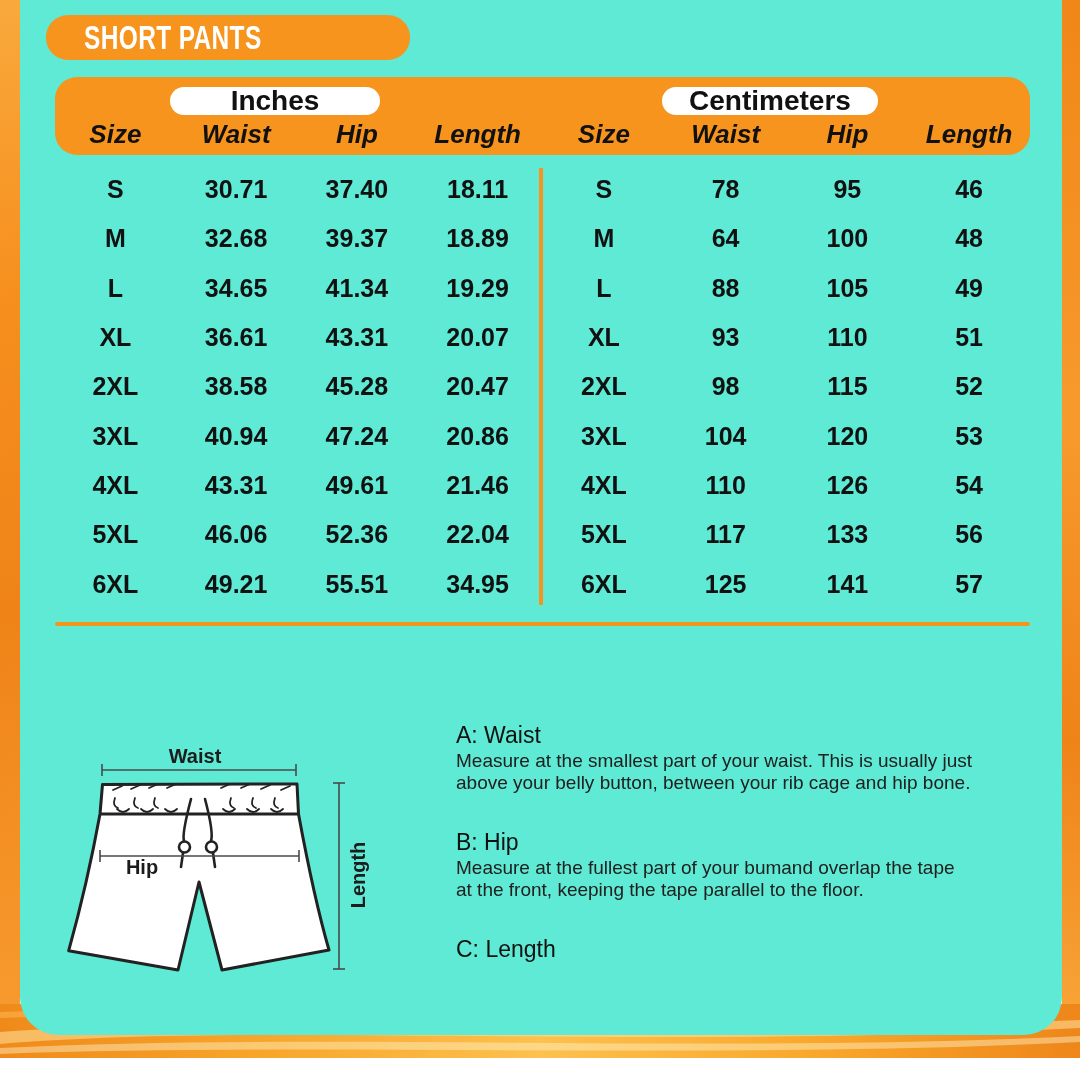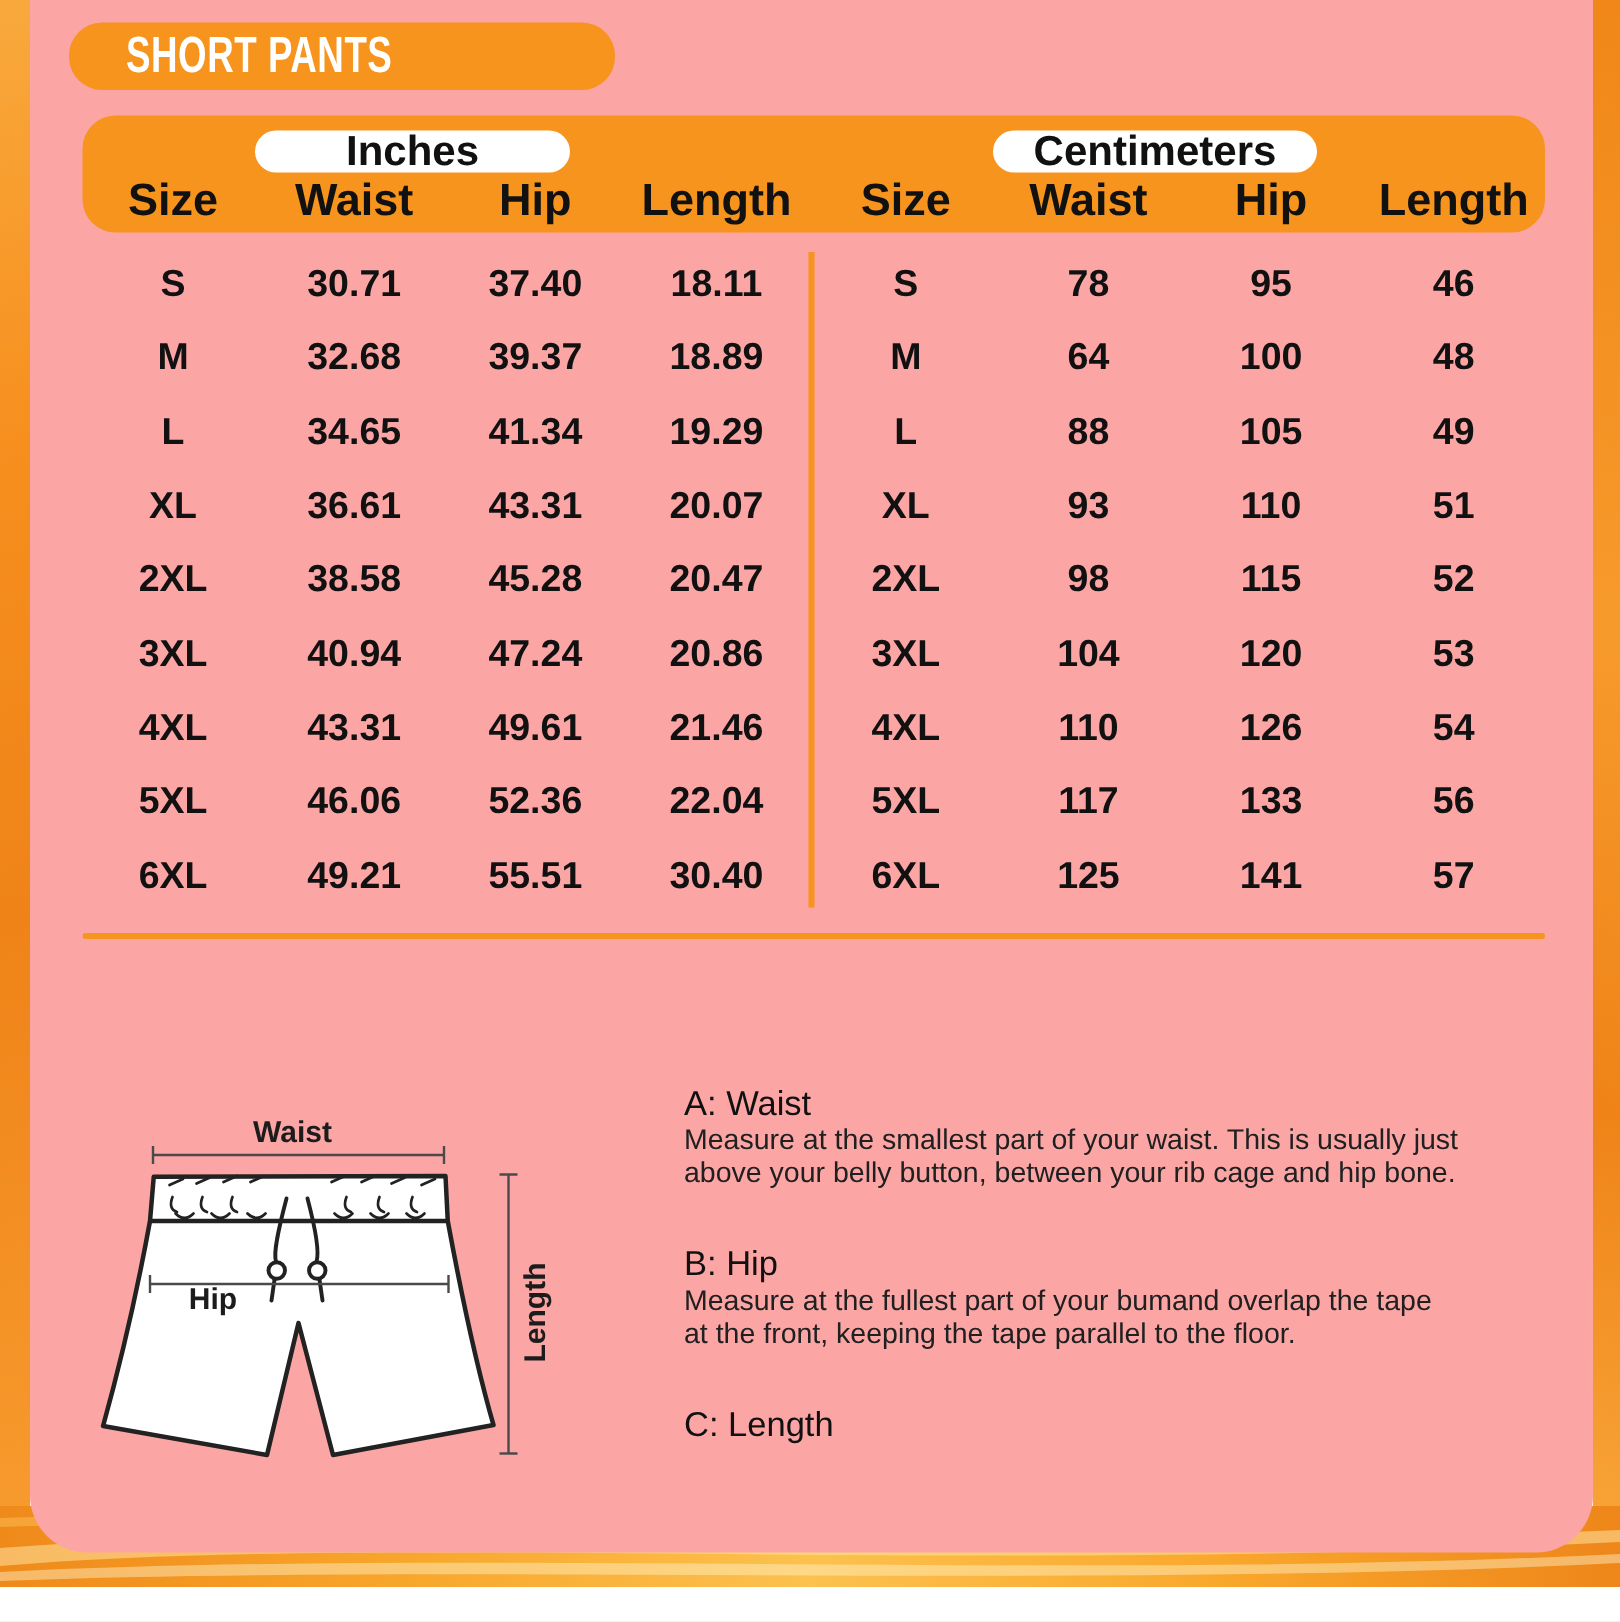--- a/index.html
+++ b/index.html
@@ -6,40 +6,40 @@
   .page{position:relative;width:1080px;height:1081px;background:#ffffff;overflow:hidden;
         font-family:"Liberation Sans","DejaVu Sans",sans-serif;color:#161616;}
 
   
   .side-strip{position:absolute;top:0;height:1058px;z-index:1;}
   .side-strip.left{left:0;width:20px;background:linear-gradient(170deg,#f9a93c 0%,#f68f1e 28%,#ef8318 58%,#f89d30 100%);}
   .side-strip.right{right:0;width:18px;background:linear-gradient(190deg,#f08718 0%,#f79a2c 40%,#ef8318 70%,#f9a93c 100%);}
   .bottom-band{position:absolute;left:0;top:1004px;width:1080px;height:54px;z-index:1;}
 
   
-  .card{position:absolute;left:20px;top:0;width:1042px;height:1035px;background:#fca5a5;
+  .card{position:absolute;left:20px;top:0;width:1042px;height:1035px;background:#5eead4;
         border-radius:0 0 38px 38px;z-index:2;}
 
   
   .title-banner{position:absolute;left:26px;top:15px;width:364px;height:45px;background:#F7941D;
                 border-radius:22px;display:flex;align-items:center;padding-left:38px;box-sizing:border-box;}
   .title-banner .title-text{font-size:34px;font-weight:700;color:#ffffff;letter-spacing:.5px;
                 display:inline-block;transform:scaleX(.72);transform-origin:left center;white-space:nowrap;}
 
   
   .size-table{position:absolute;left:35px;top:77px;width:975px;height:532px;}
   .thead{position:relative;width:975px;height:78px;background:#F7941D;border-radius:22px;}
   .pill{position:absolute;top:10px;height:28px;background:#ffffff;border-radius:15px;
         display:flex;align-items:center;justify-content:center;font-size:28px;font-weight:700;color:#111;}
   .pill.inches{left:115px;width:210px;}
   .pill.cm{left:607px;width:216px;}
   .head-row{position:absolute;left:0;top:40px;width:975px;height:34px;display:flex;}
   .half{width:483px;display:grid;grid-template-columns:repeat(4,1fr);align-items:center;justify-items:center;}
   .half.right{width:487px;margin-left:5px;}
-  .head-row .hcell{font-size:30px;font-weight:700;color:#111;}
+  .head-row .hcell{font-size:26px;font-weight:700;color:#111;font-style:italic;}
   .tbody{position:absolute;left:0;top:88px;width:975px;}
   .trow{height:49.3px;display:flex;align-items:center;}
   .trow .cell{font-size:25px;font-weight:700;color:#111;}
   .col-divider{position:absolute;left:484px;top:91px;width:4px;height:437px;background:#F7941D;}
 
   .hrule{position:absolute;left:35px;top:622px;width:975px;height:4px;background:#F7941D;border-radius:2px;}
 
   
   .reminder{position:absolute;left:0;top:634px;width:1042px;text-align:center;}
   .reminder .reminder-text{display:inline-block;transform:scaleX(.85);transform-origin:center top;
@@ -232,21 +232,21 @@
             <span class="cell">133</span>
             <span class="cell">56</span>
           </div>
         </div>
 
         <div class="trow">
           <div class="half left">
             <span class="cell">6XL</span>
             <span class="cell">49.21</span>
             <span class="cell">55.51</span>
-            <span class="cell">30.40</span>
+            <span class="cell">34.95</span>
           </div>
           <div class="half right">
             <span class="cell">6XL</span>
             <span class="cell">125</span>
             <span class="cell">141</span>
             <span class="cell">57</span>
           </div>
         </div>
 
       </div>

